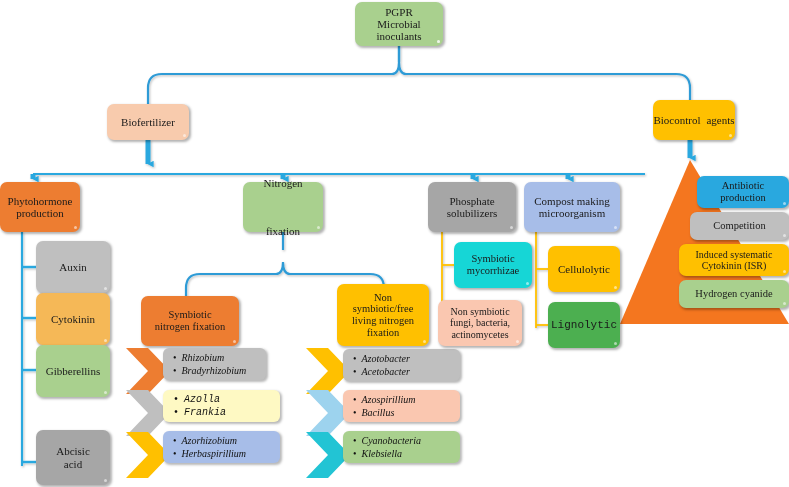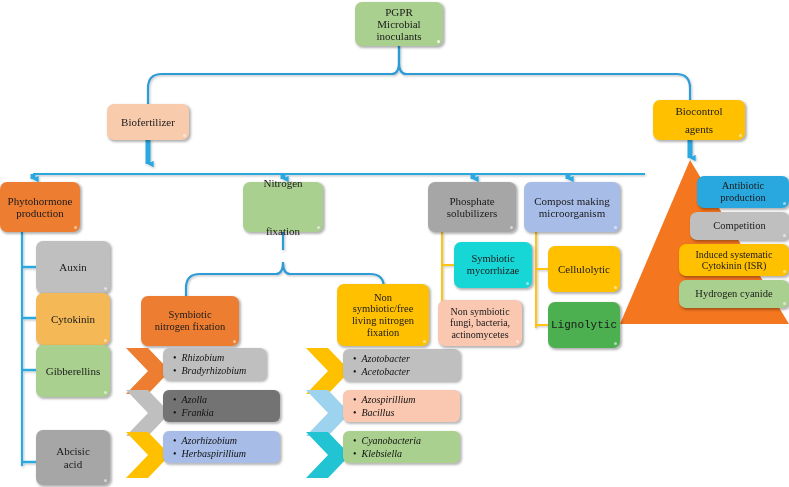--- a/index.html
+++ b/index.html
@@ -89,21 +89,21 @@
               flex-direction:column;justify-content:center;font-size:11px;">
     <span>PGPR</span>
     <span>Microbial</span>
     <span>inoculants</span>
   </div>
 
   <div class="node" style="left:107px;top:104px;width:82px;height:36px;background:#f8cbad;font-size:11px;flex-direction:column;">
     <span>Biofertilizer</span>
   </div>
 
-  <div class="node" style="left:653px;top:100px;width:92px;height:40px;background:#ffc000;font-size:11px;flex-direction:column;gap:6px;">
+  <div class="node" style="left:653px;top:100px;width:82px;height:40px;background:#ffc000;font-size:11px;flex-direction:row;gap:6px;">
     <span>Biocontrol</span>
     <span>agents</span>
   </div>
 
   <div class="node" style="left:0px;top:182px;width:80px;height:50px;background:#ed7d31;font-size:11px;flex-direction:column;text-align:center;">
     <span>Phytohormone</span>
     <span>production</span>
   </div>
 
   <div class="node" style="left:243px;top:182px;width:80px;height:50px;background:#a9d08e;font-size:11px;flex-direction:column;gap:35px;">
@@ -153,21 +153,21 @@
     <polygon points="0,0 22,0 44,23 22,46 0,46 22,23" fill="#bfbfbf"></polygon>
   </svg>
   <svg class="chev" style="left:126px;top:432px;width:44px;height:46px" viewBox="0 0 44 46" xmlns="http://www.w3.org/2000/svg">
     <polygon points="0,0 22,0 44,23 22,46 0,46 22,23" fill="#ffc000"></polygon>
   </svg>
 
   <div class="listbox" style="left:163px;top:348px;width:103px;height:32px;background:#bfbfbf;font-size:10px;">
     <div class="li">Rhizobium</div>
     <div class="li">Bradyrhizobium</div>
   </div>
-  <div class="listbox" style="left:163px;top:390px;width:117px;height:32px;background:#737373;font-size:10px;">
+  <div class="listbox" style="left:163px;top:390px;width:117px;height:32px;background:#fef9c3;font-size:10px;font-family:Liberation Mono, monospace;">
     <div class="li">Azolla</div>
     <div class="li">Frankia</div>
   </div>
   <div class="listbox" style="left:163px;top:431px;width:117px;height:32px;background:#a7bde8;font-size:10px;">
     <div class="li">Azorhizobium</div>
     <div class="li">Herbaspirillium</div>
   </div>
 
   <svg class="chev" style="left:306px;top:348px;width:44px;height:46px" viewBox="0 0 44 46" xmlns="http://www.w3.org/2000/svg">
     <polygon points="0,0 22,0 44,23 22,46 0,46 22,23" fill="#ffc000"></polygon>

